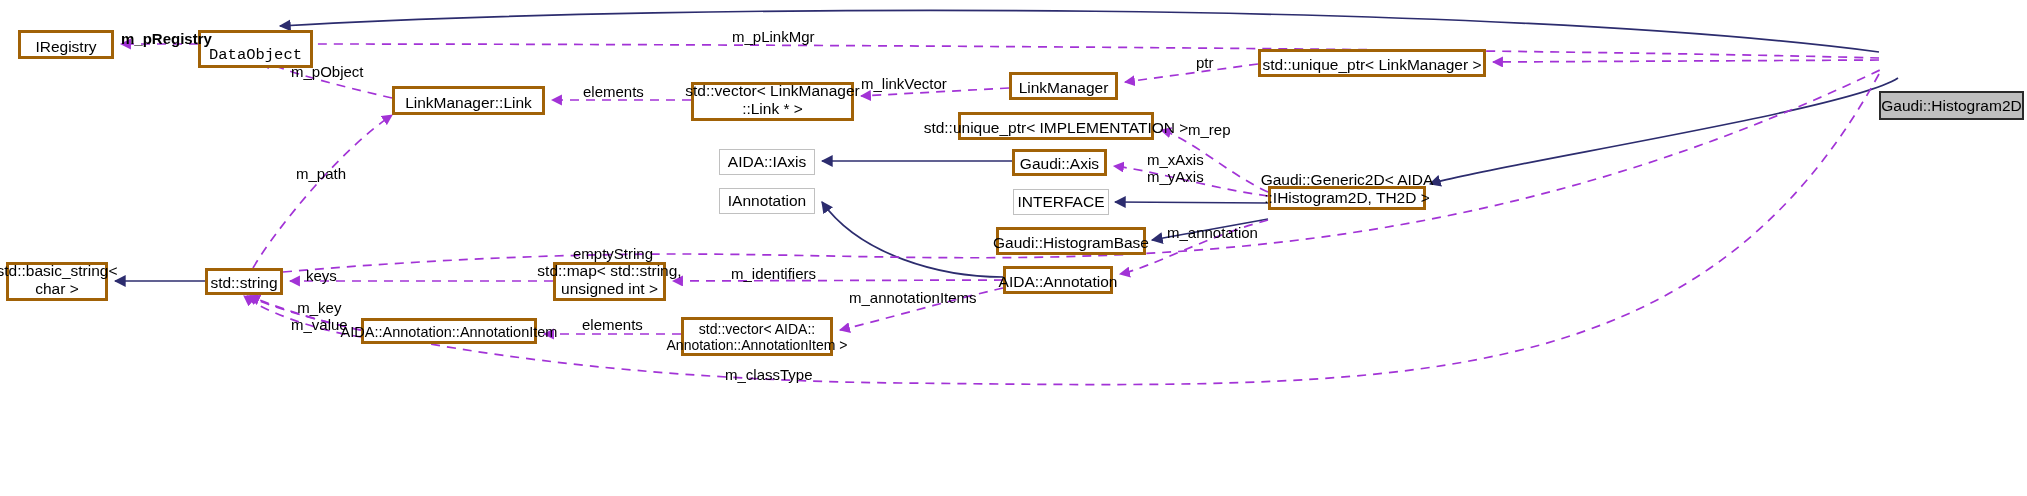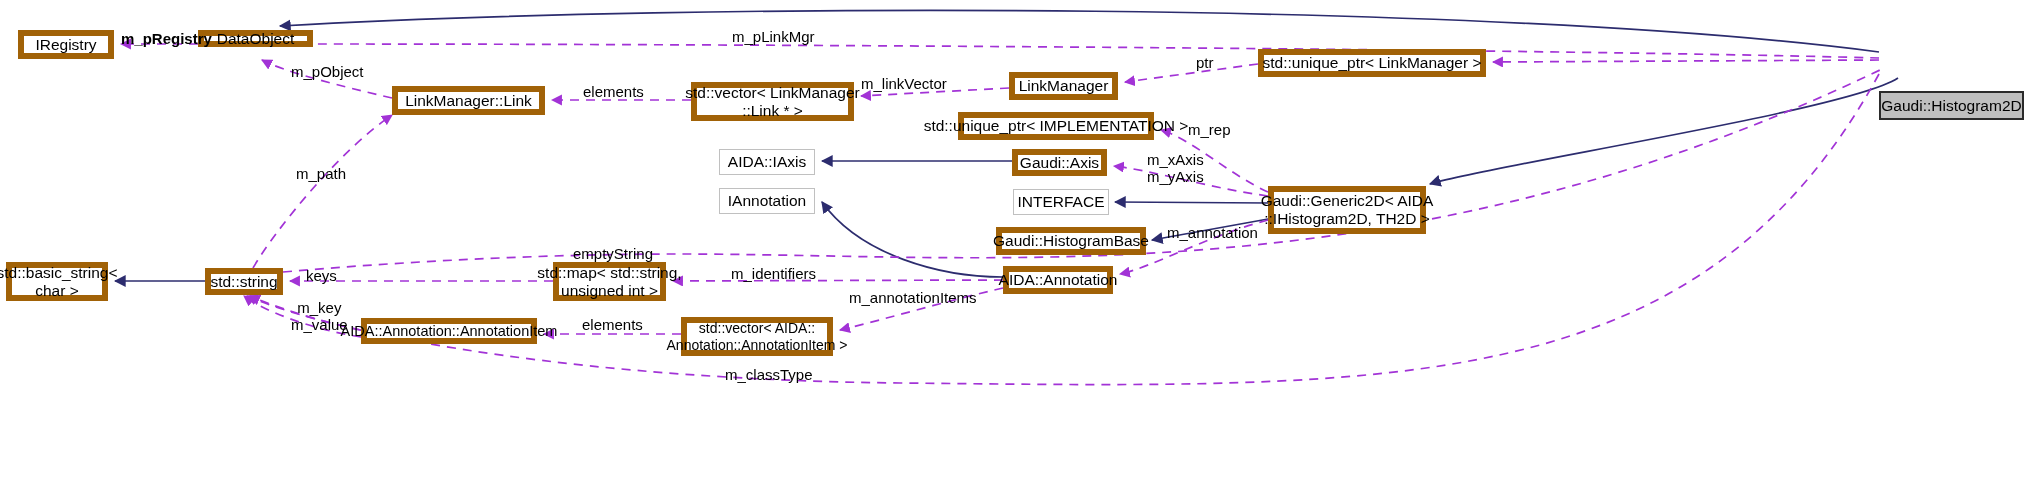--- a/index.html
+++ b/index.html
@@ -33,21 +33,22 @@
     align-items: center;
     justify-content: center;
     text-align: center;
     font-size: 15.5px;
     color: #000000;
     line-height: 1.15;
     white-space: pre;
     letter-spacing: 0px;
   }
   .node.thick {
-    border: 6px solid #a16207;
+    border: 3px solid #a16207;
+    align-items: flex-end;
   }
   .node.thin {
     border: 1px solid #c0c0c0;
   }
   .node.highlight {
     background: #bfbfbf;
     border: 2px solid #2b2b2b;
   }
   .edge-label {
     position: absolute;
@@ -104,21 +105,21 @@
       <path d="M 361 330 C 320 322 270 305 250 296" marker-end="url(#arrow-assoc)"></path>
       <path d="M 361 337 C 315 330 265 312 244 296" marker-end="url(#arrow-assoc)"></path>
       <path d="M 1879 74 C 1700 400 1400 388 900 383 C 600 380 350 340 247 296" marker-end="url(#arrow-assoc)"></path>
     </g>
   </svg>
 
   <div class="node thick" style="left:18px; top:30px; width:96px; height:29px;">
     <span>IRegistry</span>
   </div>
 
-  <div class="node thick" style="left:198px; top:30px; width:115px; height:17px;">
+  <div class="node thick" style="left:198px; top:30px; width:115px; height:38px;font-family:Liberation Mono, monospace;">
     <span>DataObject</span>
   </div>
 
   <div class="node thick" style="left:392px; top:86px; width:153px; height:29px;">
     <span>LinkManager::Link</span>
   </div>
 
   <div class="node thick" style="left:691px; top:82px; width:163px; height:39px;">
     <span>std::vector&lt; LinkManager
 ::Link * &gt;</span>
@@ -149,21 +150,21 @@
   </div>
 
   <div class="node thin" style="left:719px; top:188px; width:96px; height:26px;">
     <span>IAnnotation</span>
   </div>
 
   <div class="node thin" style="left:1013px; top:189px; width:96px; height:26px;">
     <span>INTERFACE</span>
   </div>
 
-  <div class="node thick" style="left:1268px; top:186px; width:158px; height:48px;">
+  <div class="node thick" style="left:1268px; top:186px; width:158px; height:24px;">
     <span>Gaudi::Generic2D&lt; AIDA
 ::IHistogram2D, TH2D &gt;</span>
   </div>
 
   <div class="node thick" style="left:996px; top:227px; width:150px; height:28px;">
     <span>Gaudi::HistogramBase</span>
   </div>
 
   <div class="node thick" style="left:6px; top:262px; width:102px; height:39px;">
     <span>std::basic_string&lt;

